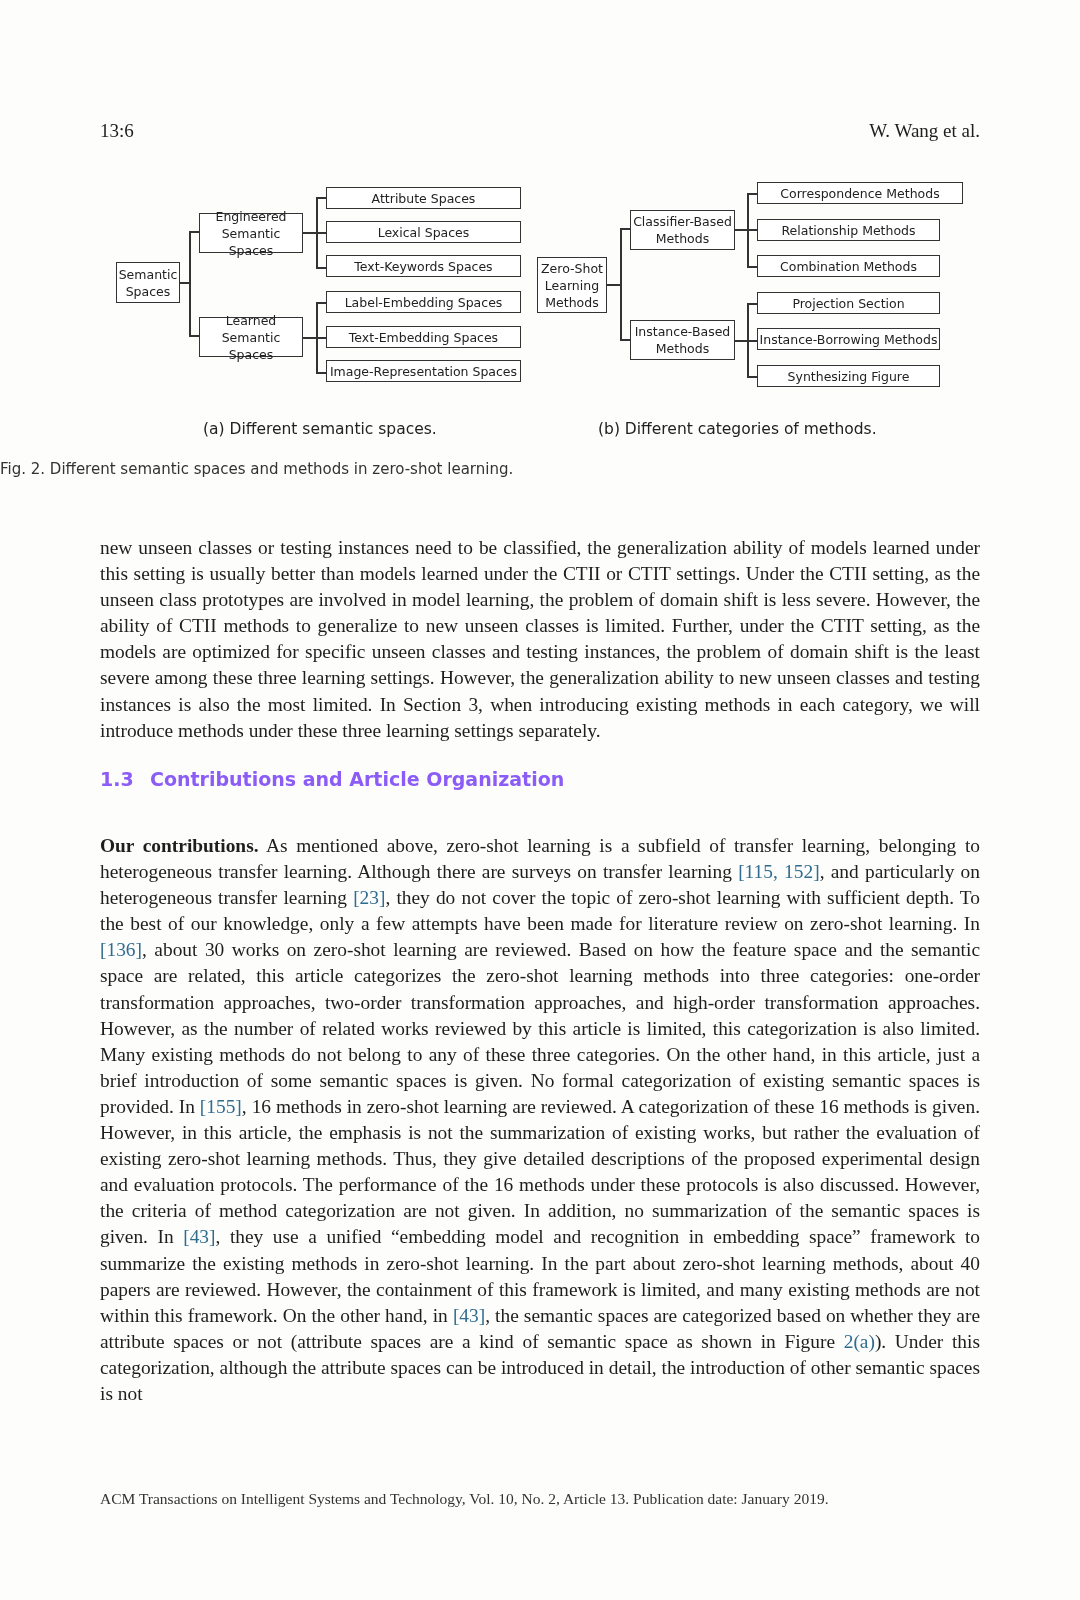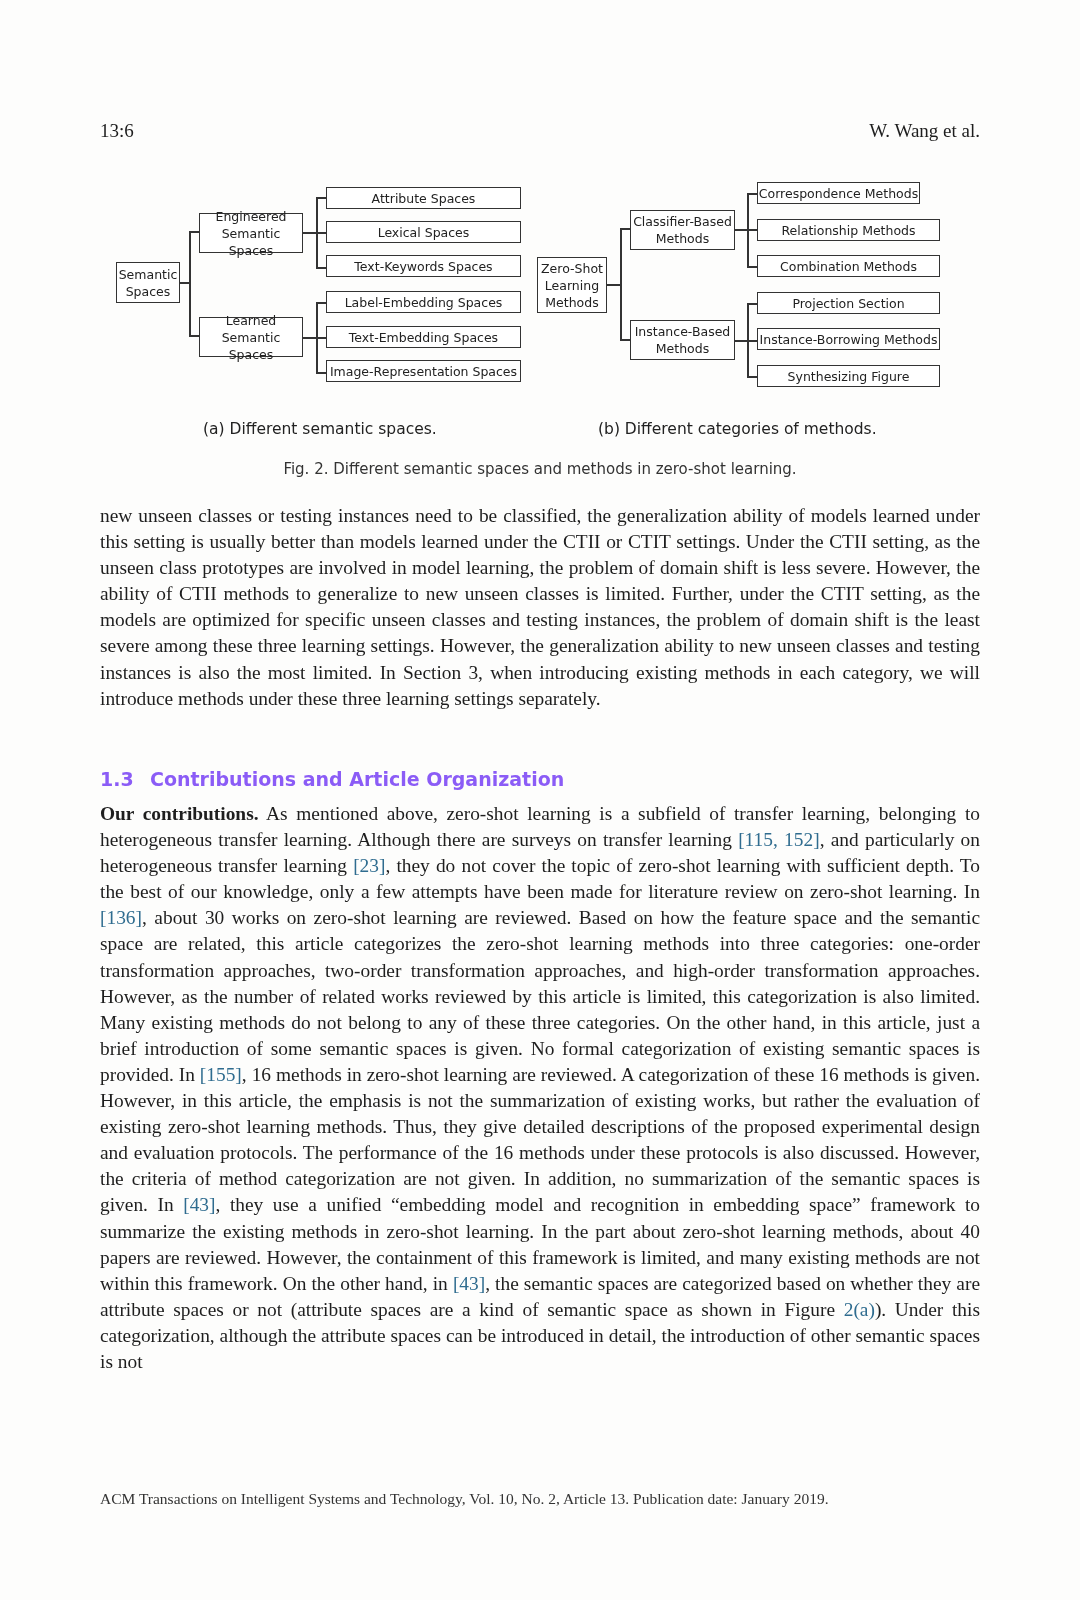--- a/index.html
+++ b/index.html
@@ -12,24 +12,24 @@
   
   .diagram { position:absolute; top:180px; left:100px; width:880px; height:230px;
              font-family:"DejaVu Sans", "Liberation Sans", sans-serif; font-size:12.5px; color:#222; }
   .box { position:absolute; border:1.5px solid #333; background:#fff; display:flex; align-items:center;
          justify-content:center; text-align:center; line-height:17px; box-sizing:border-box; }
   .ln { position:absolute; background:#333; }
   .hl { height:1.5px; }
   .vl { width:1.5px; }
 
   .subcap { position:absolute; top:420px; font-family:"DejaVu Sans", sans-serif; font-size:15.5px; color:#222; }
-  .figcap { position:absolute; top:460px; left:0; width:1080px; text-align:center;
+  .figcap { position:absolute; top:460px; left:0; width:1080px; 
             font-family:"DejaVu Sans", sans-serif; font-size:15px; color:#333; }
 
-  .body { position:absolute; left:100px; width:880px; font-size:19.4px; line-height:26.1px; text-align:justify; }
+  .body { position:absolute; left:100px; width:880px; font-size:19.4px; line-height:26.1px; text-align:justify;margin-top:32px; }
   .body p { margin:0; }
   .cite { color:#2f6c8f; }
   .section { position:absolute; top:768px; left:100px; font-family:"DejaVu Sans", sans-serif; font-weight:bold;
              font-size:19px; color:#8b5cf6; }
   .section .num { display:inline-block; width:50px; }
   .bold { font-weight:bold; }
   .footer { position:absolute; top:1490px; left:100px; font-size:15.5px; color:#333; }
 </style>
 </head>
 <body>
@@ -107,21 +107,21 @@
   <div class="ln hl" style="left:647px;top:13px;width:10px;"></div>
   <div class="ln hl" style="left:647px;top:49px;width:10px;"></div>
   <div class="ln hl" style="left:647px;top:86px;width:10px;"></div>
 
   <div class="ln hl" style="left:635px;top:160px;width:13px;"></div>
   <div class="ln vl" style="left:647px;top:123px;height:73px;"></div>
   <div class="ln hl" style="left:647px;top:123px;width:10px;"></div>
   <div class="ln hl" style="left:647px;top:160px;width:10px;"></div>
   <div class="ln hl" style="left:647px;top:196px;width:10px;"></div>
 
-  <div class="box" style="left:657px;top:2px;width:163px;height:22px;">
+  <div class="box" style="left:657px;top:2px;width:206px;height:22px;">
       <span>Correspondence Methods</span>
     </div>
   <div class="box" style="left:657px;top:39px;width:183px;height:22px;">
       <span>Relationship Methods</span>
     </div>
   <div class="box" style="left:657px;top:75px;width:183px;height:22px;">
       <span>Combination Methods</span>
     </div>
   <div class="box" style="left:657px;top:112px;width:183px;height:22px;">
       <span>Projection Section</span>

